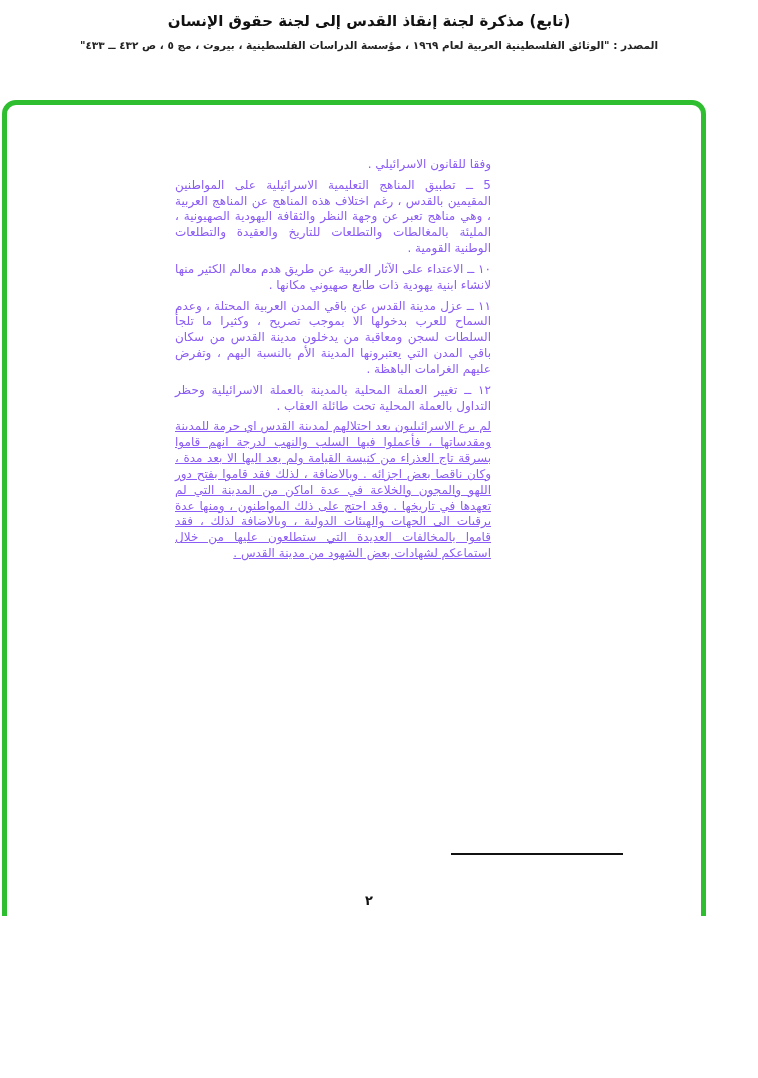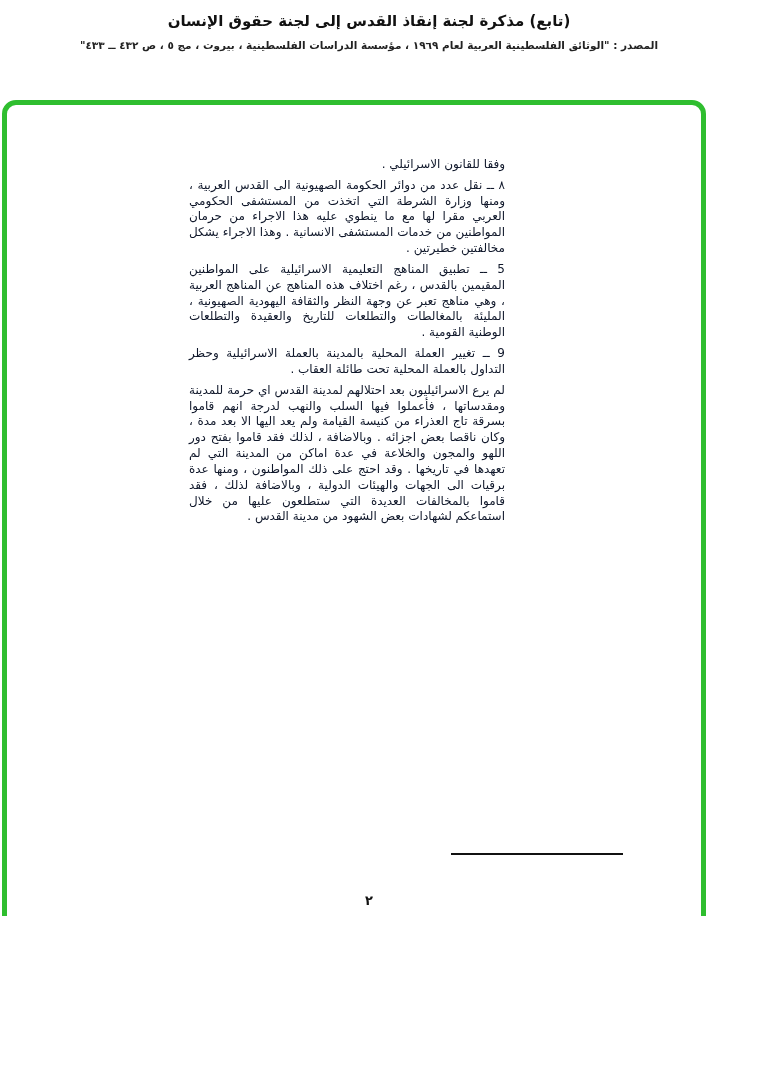--- a/index.html
+++ b/index.html
@@ -44,36 +44,37 @@
     width: 704px;
     height: 946px;
     border: 5px solid #2fbe2f;
     border-radius: 14px;
     background: #ffffff;
     box-sizing: border-box;
   }
   .doc-text {
     position: absolute;
     top: 52px;
-    right: 196px;
+    right: 210px;
     width: 316px;
     direction: rtl;
     text-align: justify;
     text-align-last: right;
     font-size: 12px;
     line-height: 1.32;
-    color: #0f172a;
+    color: #8b5cf6;
   }
   .para {
     margin: 0 0 5px 0;
   }
   .para.lead {
     text-align: right;
   }
   .para.gap-before {
+    text-decoration: underline;
   }
   .end-rule {
     position: absolute;
     top: 748px;
     right: 78px;
     width: 172px;
     height: 0;
     border-top: 2px solid #111111;
   }
   .page-number {
@@ -93,23 +94,24 @@
 <div class="page">
 
   <div class="page-header">
     <p class="header-title">(تابع) مذكرة لجنة إنقاذ القدس إلى لجنة حقوق الإنسان</p>
     <p class="source-line">المصدر : "الوثائق الفلسطينية العربية لعام ١٩٦٩ ، مؤسسة الدراسات الفلسطينية ، بيروت ، مج ٥ ، ص ٤٣٢ ــ ٤٣٣"</p>
   </div>
 
   <div class="doc-frame" style="border-color: rgb(47, 190, 47);">
     <div class="doc-text">
       <p class="para lead">وفقا للقانون الاسرائيلي .</p>
-      <p class="para">٨ ــ نقل عدد من دوائر الحكومة الصهيونية الى القدس العربية ، ومنها وزارة الشرطة التي اتخذت من المستشفى الحكومي العربي مقرا لها مع ما ينطوي عليه هذا الاجراء من حرمان المواطنين من خدمات المستشفى الانسانية . وهذا الاجراء يشكل مخالفتين خطيرتين .</p>
       <p class="para">5 ــ تطبيق المناهج التعليمية الاسرائيلية على المواطنين المقيمين بالقدس ، رغم اختلاف هذه المناهج عن المناهج العربية ، وهي مناهج تعبر عن وجهة النظر والثقافة اليهودية الصهيونية ، المليئة بالمغالطات والتطلعات للتاريخ والعقيدة والتطلعات الوطنية القومية .</p>
-      <p class="para">9 ــ تغيير العملة المحلية بالمدينة بالعملة الاسرائيلية وحظر التداول بالعملة المحلية تحت طائلة العقاب .</p>
+      <p class="para">١٠ ــ الاعتداء على الآثار العربية عن طريق هدم معالم الكثير منها لانشاء ابنية يهودية ذات طابع صهيوني مكانها .</p>
+      <p class="para">١١ ــ عزل مدينة القدس عن باقي المدن العربية المحتلة ، وعدم السماح للعرب بدخولها الا بموجب تصريح ، وكثيرا ما تلجأ السلطات لسجن ومعاقبة من يدخلون مدينة القدس من سكان باقي المدن التي يعتبرونها المدينة الأم بالنسبة اليهم ، وتفرض عليهم الغرامات الباهظة .</p>
+      <p class="para">١٢ ــ تغيير العملة المحلية بالمدينة بالعملة الاسرائيلية وحظر التداول بالعملة المحلية تحت طائلة العقاب .</p>
       <p class="para gap-before">لم يرع الاسرائيليون بعد احتلالهم لمدينة القدس اي حرمة للمدينة ومقدساتها ، فأعملوا فيها السلب والنهب لدرجة انهم قاموا بسرقة تاج العذراء من كنيسة القيامة ولم يعد اليها الا بعد مدة ، وكان ناقصا بعض اجزائه . وبالاضافة ، لذلك فقد قاموا بفتح دور اللهو والمجون والخلاعة في عدة اماكن من المدينة التي لم تعهدها في تاريخها . وقد احتج على ذلك المواطنون ، ومنها عدة برقيات الى الجهات والهيئات الدولية ، وبالاضافة لذلك ، فقد قاموا بالمخالفات العديدة التي ستطلعون عليها من خلال استماعكم لشهادات بعض الشهود من مدينة القدس .</p>
     </div>
     <div class="end-rule"></div>
   </div>
 
   <div class="page-number">٢</div>
 
 </div>
 
 </body></html>

